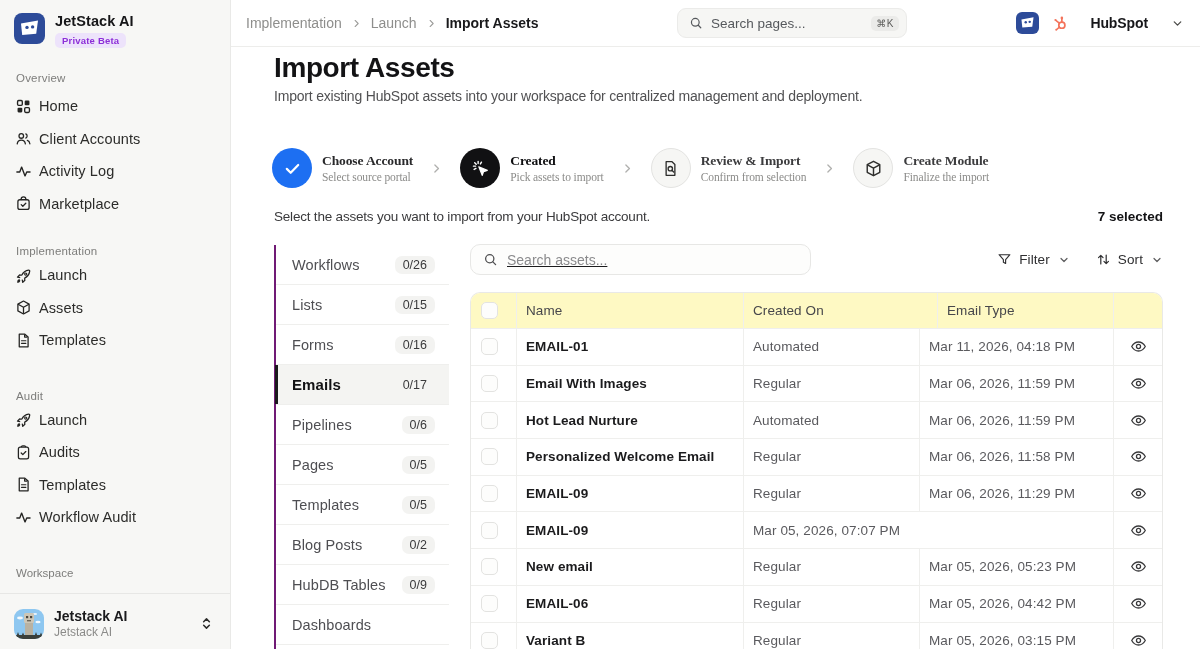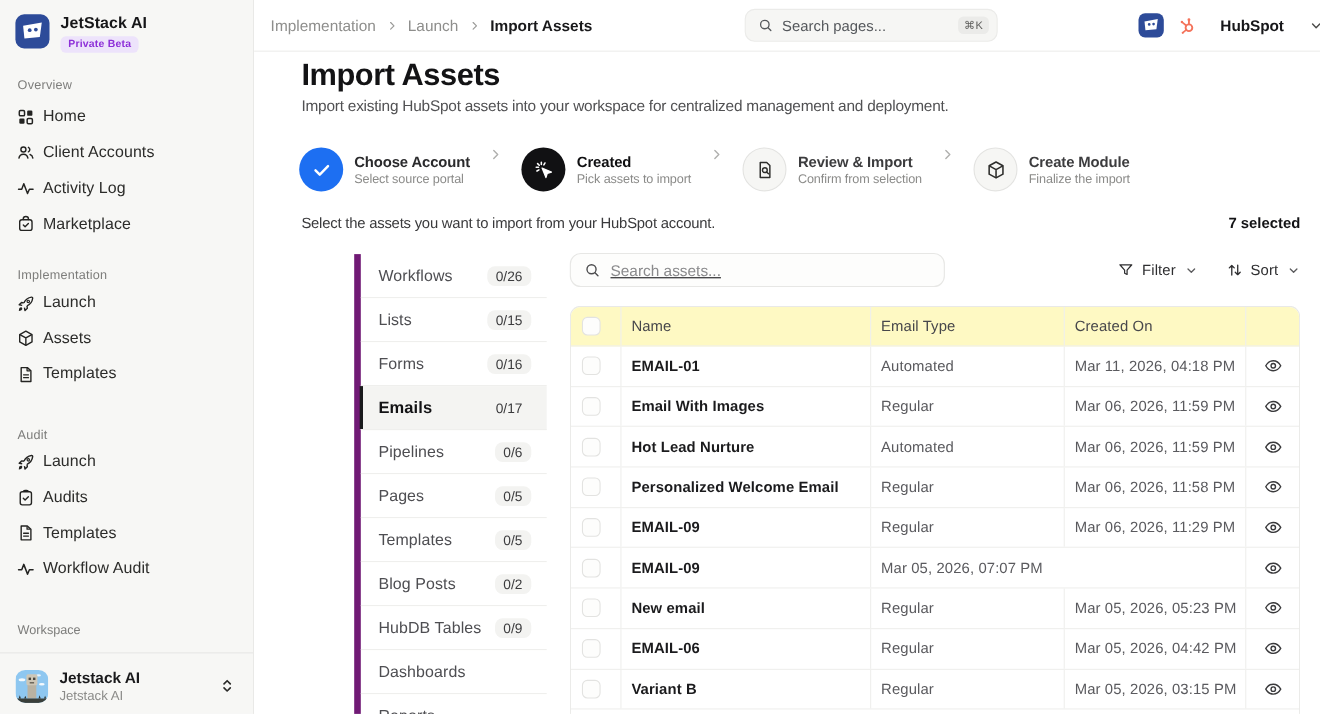--- a/index.html
+++ b/index.html
@@ -91,21 +91,21 @@
   .account { display:flex; align-items:center; gap:21px; cursor:pointer; }
   .hubspot-icon { width:17px; height:17px; color:#f4735b; }
   .account-name { font-size:14px; font-weight:700; color:#17171a; letter-spacing:-.1px; }
   .account-caret { width:13px; height:13px; color:#4b4b49; margin-left:2px; }
 
   .content { flex:1; padding:4px 37px 0 43px; display:flex; flex-direction:column; min-height:0; }
   .page-title { font-size:28px; line-height:34px; font-weight:700; color:#131315; letter-spacing:-.4px; }
   .page-subtitle { font-size:14px; line-height:19px; color:#515153; margin-top:2px; letter-spacing:-.2px; }
 
   
-  .stepper { display:flex; margin-top:28px; margin-left:-2px; }
+  .stepper { display:flex; align-items:center; margin-top:42px; margin-left:-2px;font-family:Liberation Serif, serif; }
   .step { display:flex; align-items:center; gap:10px; }
   .step-circle {
     width:40px; height:40px; border-radius:50%;
     display:flex; align-items:center; justify-content:center; flex:none;
   }
   .step.state-complete .step-circle { background:#1d6ff2; color:#fff; }
   .step.state-active  .step-circle { background:#111113; color:#fff; }
   .step.state-upcoming .step-circle { background:#f6f6f4; border:1px solid #e3e3e1; color:#2e2e2c; }
   .step-circle svg { width:19px; height:19px; }
   .step-texts { display:flex; flex-direction:column; }
@@ -116,21 +116,21 @@
   .step-sep { width:13px; height:13px; color:#b0b0ae; margin:0 17px; flex:none; }
 
   
   .select-row { display:flex; align-items:flex-end; justify-content:space-between; margin-top:20px; }
   .select-instruction { font-size:13.5px; line-height:18px; color:#3a3a3c; letter-spacing:-.2px; }
   .selected-count { font-size:13.5px; line-height:18px; font-weight:700; color:#131315; }
 
   
   .cols { display:flex; margin-top:18px; flex:1; min-height:0; }
 
-  .cat-panel { width:175px; min-width:175px; border-left:6px solid #701a75; margin-top:1px;margin-left:48px; }
+  .cat-panel { width:175px; min-width:175px; border-left:2px solid #701a75; margin-top:1px; }
   .cat-row {
     position:relative; height:40px;
     display:flex; align-items:center; justify-content:space-between;
     padding:0 14px 0 16px;
     border-bottom:1px solid #efefed;
     cursor:pointer;
   }
   .cat-row:last-child { border-bottom:none; }
   .cat-label { font-size:14.5px; color:#4e4e52; letter-spacing:.1px; }
   .cat-count {
@@ -599,25 +599,25 @@
         </div>
 
         <div class="tbl">
           <div class="trow thead">
             <div class="tc tc-check">
                 <div class="checkbox"></div>
               </div>
             <div class="tc tc-name">
                 <span class="hlabel">Name</span>
               </div>
+            <div class="tc tc-created">
+                <span class="hlabel">Created On</span>
+              </div>
             <div class="tc tc-type">
                 <span class="hlabel">Email Type</span>
-              </div>
-            <div class="tc tc-created">
-                <span class="hlabel">Created On</span>
               </div>
             <div class="tc tc-eye"></div>
           </div>
           <div id="table-body">
               <div class="trow">
     <div class="tc tc-check">
                   <div class="checkbox"></div>
                 </div>
     <div class="tc tc-name">
                   <span class="cell-name">EMAIL-01</span>

